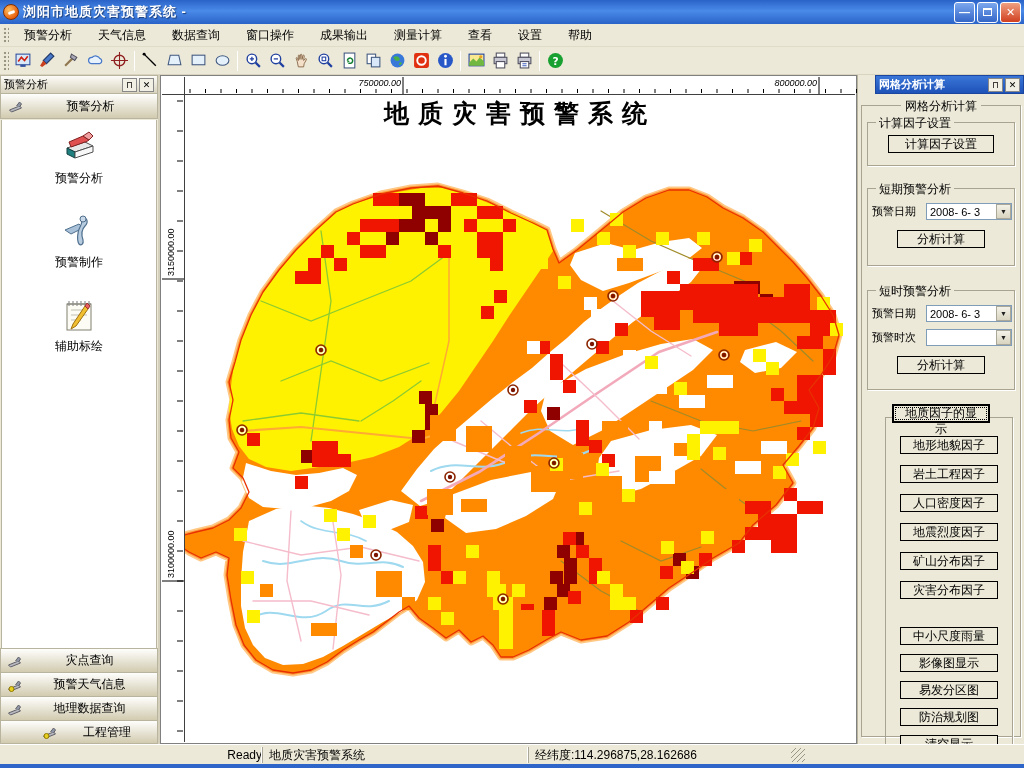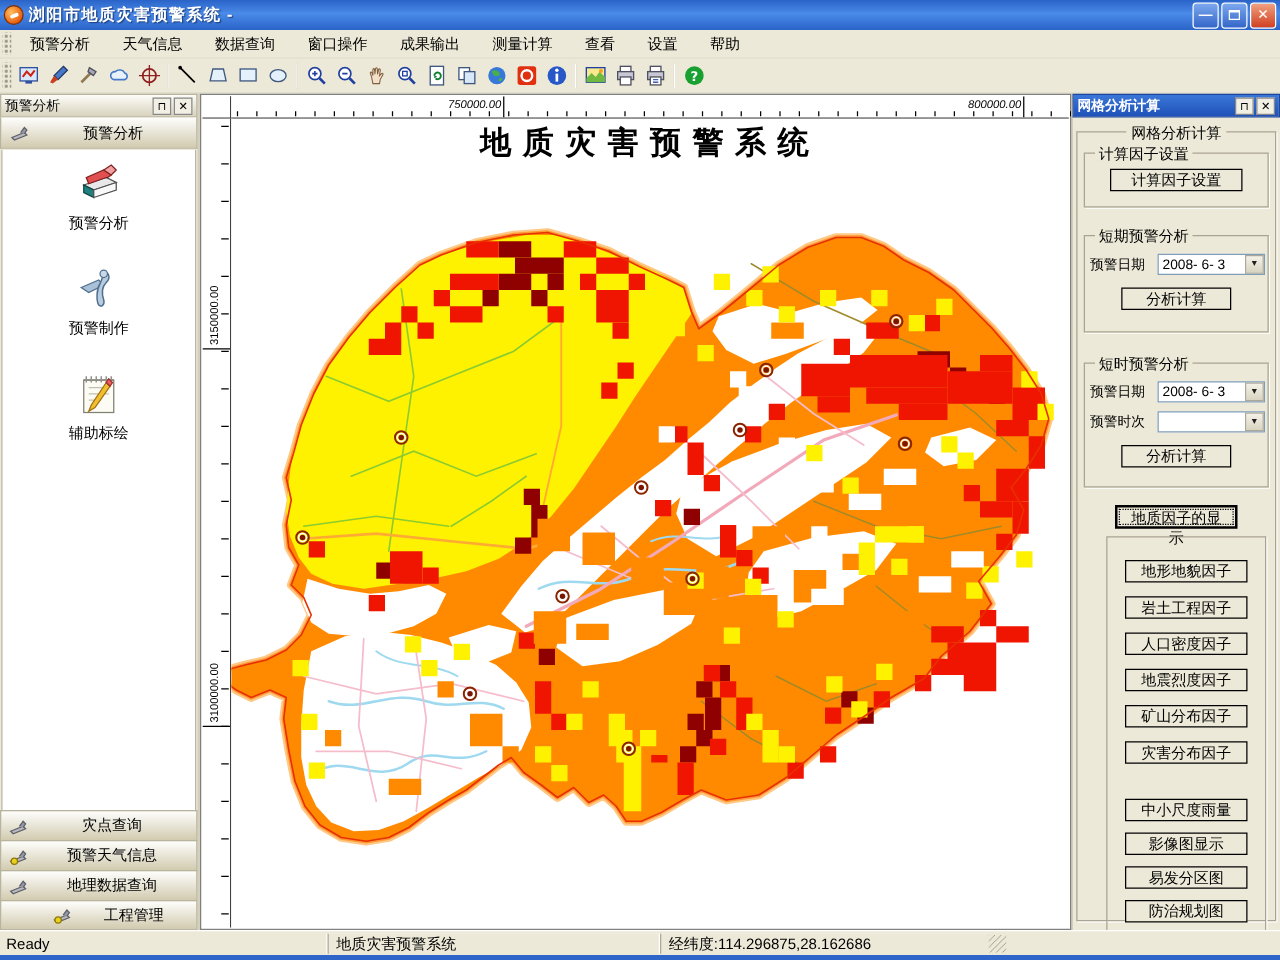--- a/index.html
+++ b/index.html
@@ -61,50 +61,50 @@
   .map-area { flex:1; position:relative; background:#fff; border:1px solid #808080; }
   .corner-box { position:absolute; left:1px; top:1px; width:23px; height:18px; background:#fff; border-right:1px solid #404040; border-bottom:1px solid #404040; }
   .h-ruler { position:absolute; left:24px; top:1px; right:1px; height:18px; background:#fff; border-bottom:1px solid #404040;font-style:italic; }
   .v-ruler { position:absolute; left:1px; top:19px; width:23px; bottom:1px; background:#fff; border-right:1px solid #404040; }
   .map-canvas { position:absolute; left:24px; top:19px; right:1px; bottom:1px; background:#fff; overflow:hidden; }
   .map-title { position:absolute; top:2px; left:0; right:0; text-align:center; font-family:"DejaVu Serif","Liberation Serif",serif;
     font-size:25px; font-weight:bold; letter-spacing:9px; color:#000; }
   #map-svg { position:absolute; left:0; top:0; }
 
   
-  .right-panel { width:167px; height:669px; background:#ECE9D8; border-left:1px solid #B8B49E; position:relative; }
+  .right-panel { width:167px; height:669px; background:#ECE9D8; border-left:1px solid #B8B49E; position:relative;padding-left:17px; }
   .rp-content { position:absolute; left:0; right:0; top:20px; bottom:0; padding:2px 3px; }
   .gb { border:1px solid #A9A491; box-shadow:1px 1px 0 #FFFFFF; position:relative; }
   .gb-outer { margin-top:8px; height:632px; padding:0 3px; }
   .gb-legend { position:absolute; top:-8px; left:50%; transform:translateX(-50%); background:#ECE9D8; padding:0 4px; white-space:nowrap; font-size:12px; }
   .gb-legend-left { position:absolute; top:-8px; left:8px; background:#ECE9D8; padding:0 3px; white-space:nowrap; font-size:12px; }
   .gb2 { margin:16px 2px 0 2px; height:44px; }
   .gb3 { margin:22px 2px 0 2px; height:78px; }
   .gb4 { margin:24px 2px 0 2px; height:100px; }
   .flat-btn { display:block; margin:0 auto; border:1px solid #000; background:#ECE9D8; font-size:12px;
     height:18px; line-height:16px; text-align:center; font-family:inherit; padding:0 6px; }
   .btn-w104 { width:106px; margin-top:12px; }
   .row { display:flex; align-items:center; margin:14px 2px 0 4px; }
   .row .lbl { width:54px; font-size:11px; }
   .combo { flex:1; height:17px; background:#fff; border:1px solid #7F9DB9; display:flex; align-items:center; }
   .combo .val { flex:1; padding-left:3px; font-size:11px; white-space:nowrap; overflow:hidden; }
   .combo .arrow { width:15px; height:15px; background:linear-gradient(to bottom,#F4F2E8,#D8D4C0); border:1px solid #ACA899;
     font-size:7px; line-height:14px; text-align:center; color:#202020; }
   .btn-calc { width:88px; margin-top:10px; }
-  .geo-btn { width:98px; margin:14px auto 16px auto; border:2px solid #000; outline:1px dotted #000; outline-offset:-4px; height:19px; position:relative; z-index:2; }
+  .geo-btn { width:98px; margin:14px auto 4px auto; border:2px solid #000; outline:1px dotted #000; outline-offset:-4px; height:19px; position:relative; z-index:2;font-family:Liberation Mono, monospace; }
   .gb5 { margin:-10px 4px 0 20px; height:340px; padding-top:18px; }
   .factor-btn { width:98px; margin-bottom:11px; }
   .display-btn { width:98px; margin-bottom:9px; }
   .disp-gap { height:17px; }
 
   
   .statusbar { position:absolute; left:0; top:744px; width:1024px; height:20px; background:#ECE9D8;
     display:flex; align-items:center; font-size:12px; border-top:1px solid #fff; }
   .sb-sec { height:16px; line-height:16px; padding-left:6px; border-left:1px solid #ACA899; box-shadow:-1px 0 0 #FFFFFF; }
-  .sb-ready { width:262px; border-left:none; box-shadow:none; padding-left:5px; }
+  .sb-ready { width:262px; border-left:none; box-shadow:none; padding-left:5px;text-align:right; }
   .sb-sys { width:266px; }
   .sb-coord { width:263px; }
   .sb-scale { flex:1; }
   .sb-grip { width:14px; height:14px; margin-right:2px;
     background:linear-gradient(135deg,transparent 45%,#9A9684 45%,#9A9684 55%,transparent 55%); background-size:5px 5px; }
   .bottom-strip { position:absolute; left:0; top:764px; width:1024px; height:4px; background:#2E65C8; }
 
   
   .big-icon { width:40px; height:38px; }
   .small-icon { width:17px; height:16px; }

